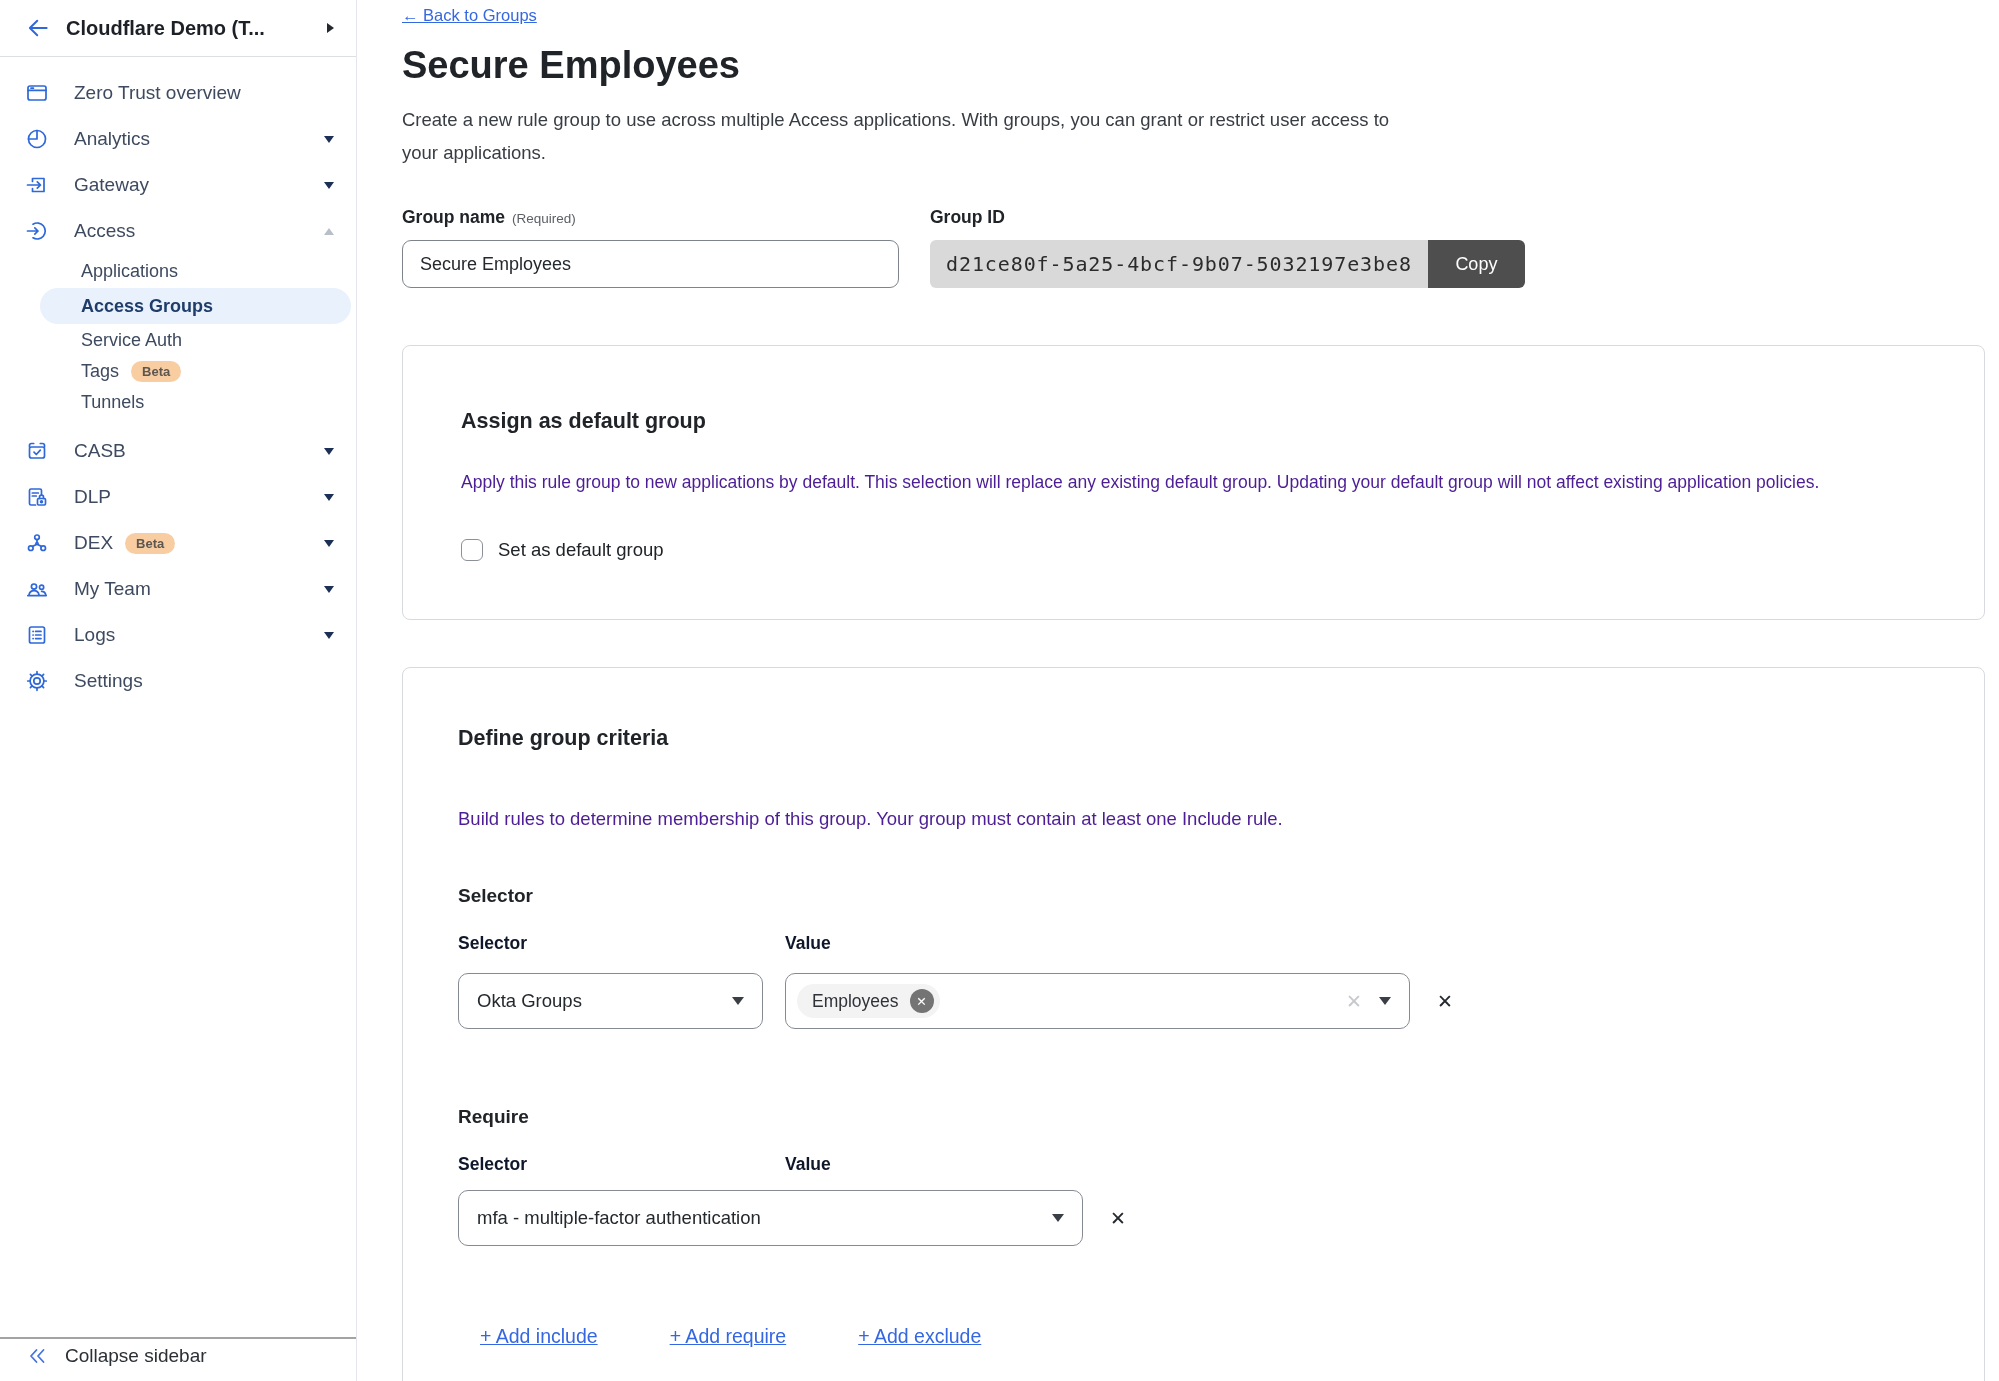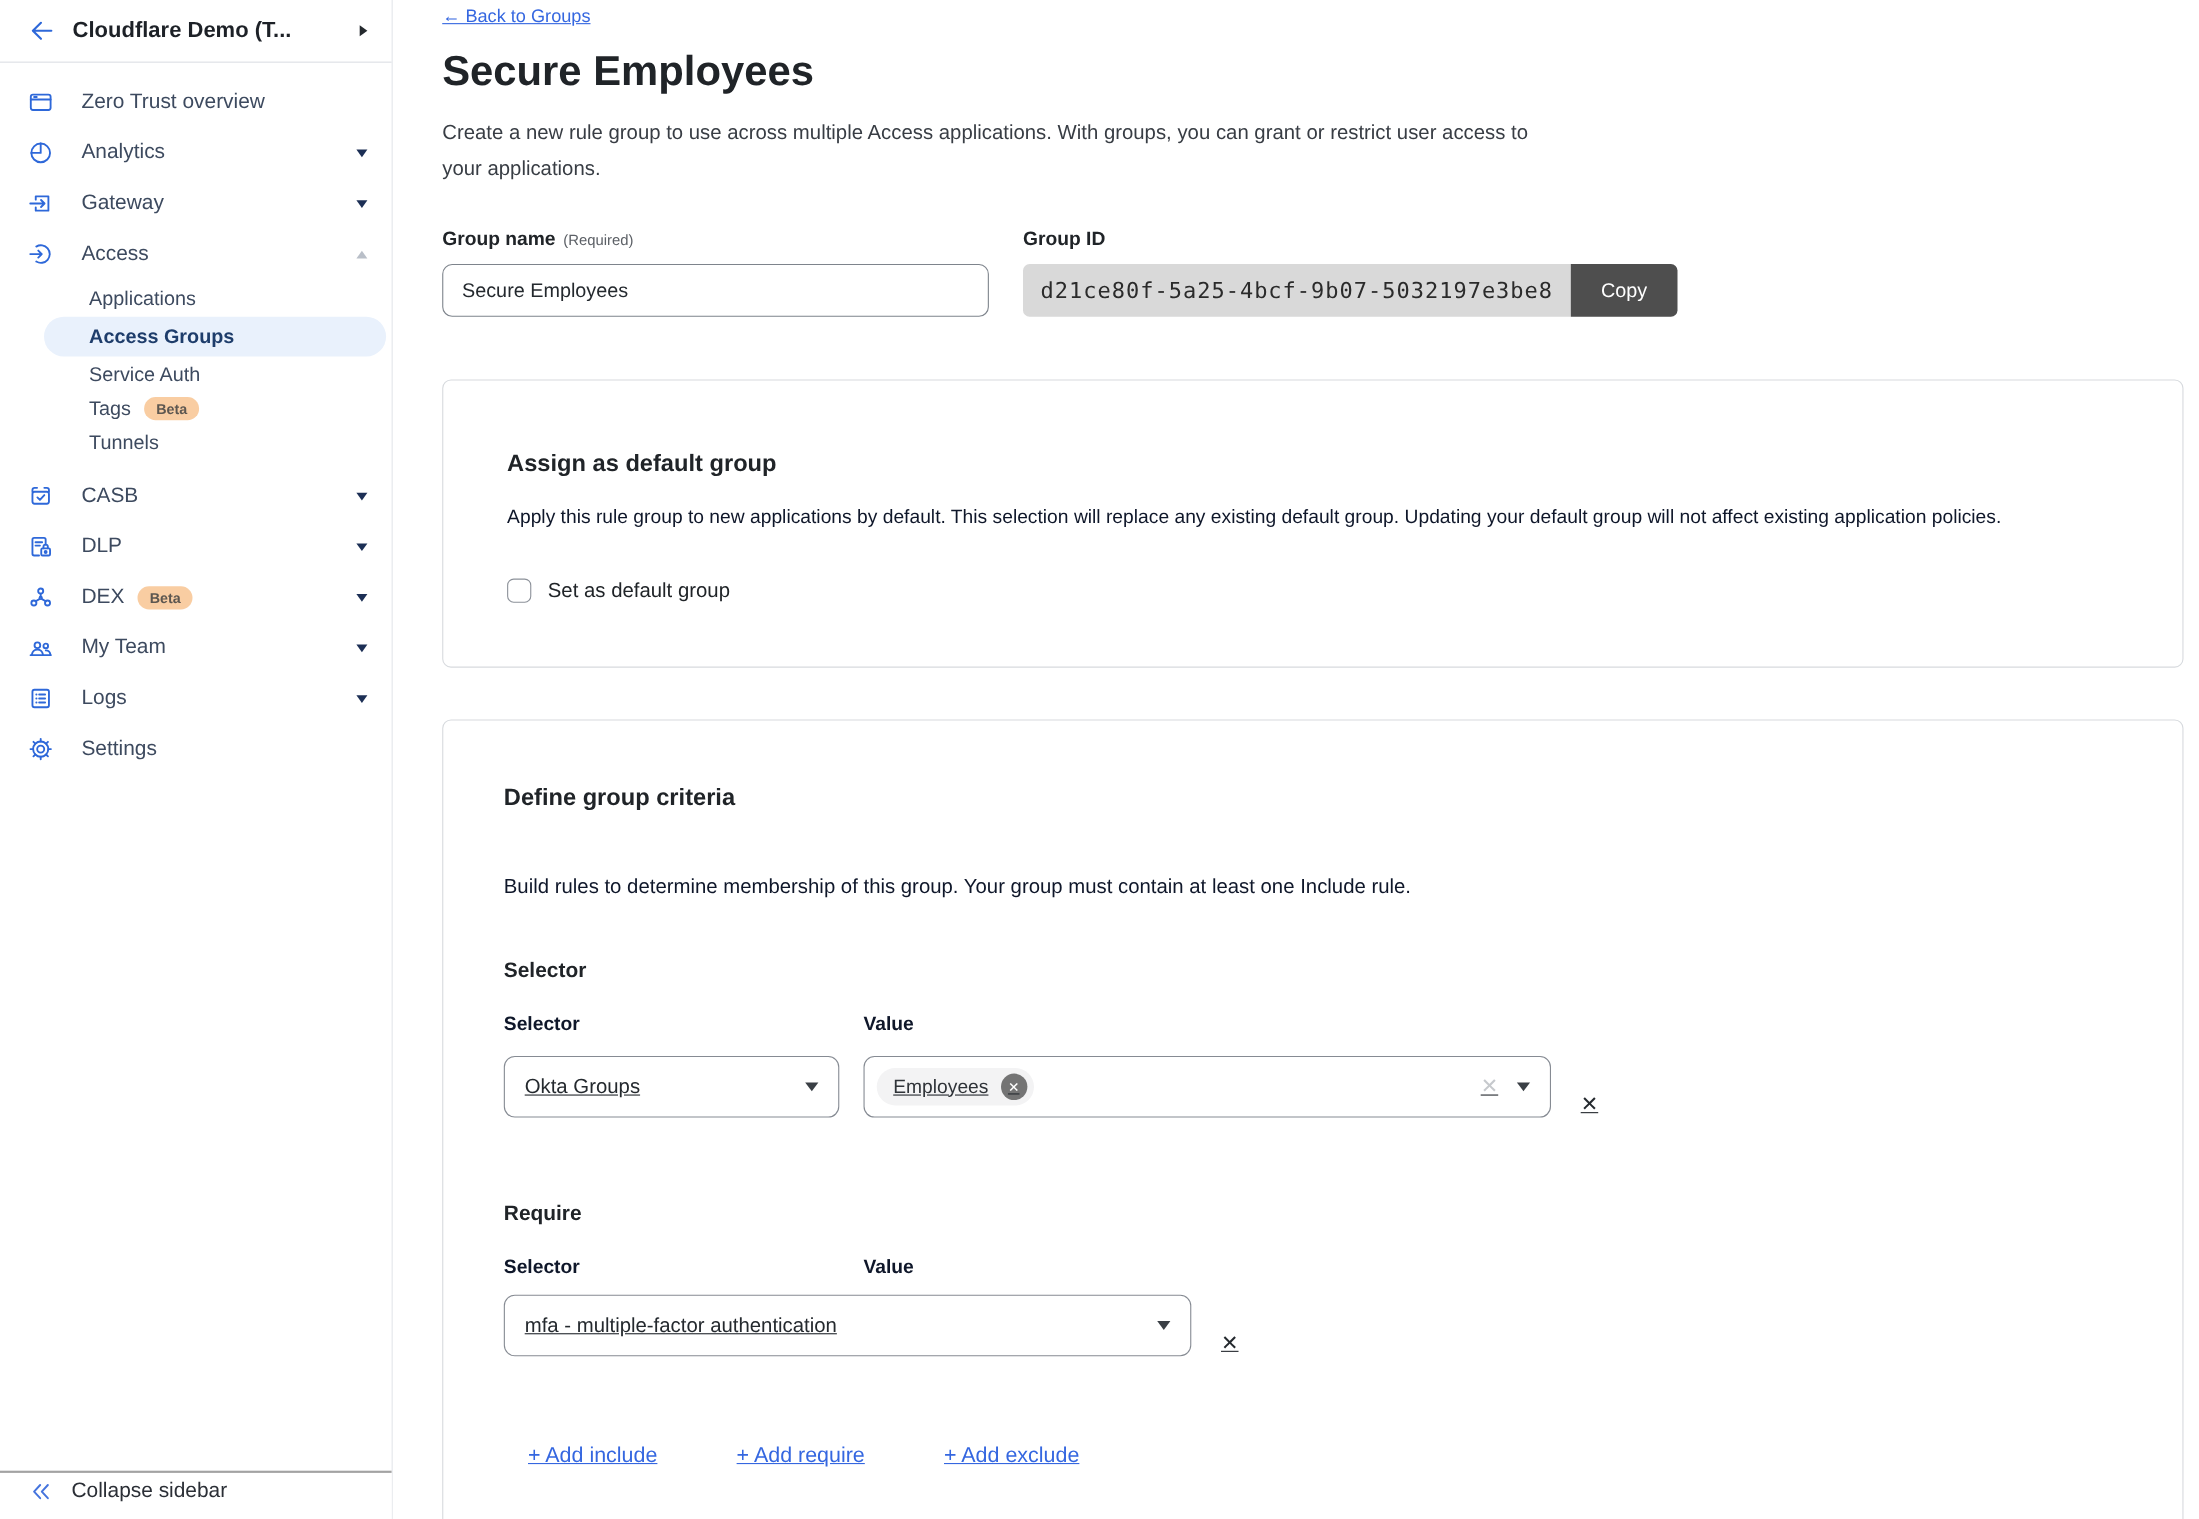--- a/index.html
+++ b/index.html
@@ -66,34 +66,34 @@
   .gid-value { background:#d9d9d9; border-radius:6px 0 0 6px; display:flex; align-items:center;
                padding:0 16px; font-family:"DejaVu Sans Mono", monospace; font-size:20px;
                letter-spacing:0.9px; color:#2b2b2b; }
   .copy-btn { width:97px; background:#4e4e4e; color:#fff; border:none;
               border-radius:0 6px 6px 0; font-size:18px; cursor:pointer;
               font-family:"Liberation Sans", sans-serif; }
 
   .card { width:1583px; border:1px solid #d7dade; border-radius:8px; background:#fff; }
   .card-default { margin-top:57px; padding:62px 58px 58px; }
   .card h2 { margin:0; font-size:21.5px; line-height:26px; color:#202428; font-weight:bold; }
-  .card-desc { margin:21px 0 0; font-size:17.5px; line-height:29px; color:#0f172a; max-width:1430px; }
+  .card-desc { margin:34px 0 0; font-size:17.5px; line-height:29px; color:#4c1d95; max-width:1430px; }
   .checkbox-row { display:flex; align-items:center; gap:15px; margin-top:42px; }
   .checkbox { width:22px; height:22px; border:1.6px solid #8c9199; border-radius:6px;
               background:#fff; cursor:pointer; flex:none; }
   .checkbox-label { font-size:18.5px; color:#202428; }
 
   .card-criteria { margin-top:47px; padding:57px 55px 90px; }
   .card-criteria .card-desc { margin-top:56px; font-size:18.5px; line-height:24px; }
   .crit-heading { margin-top:54px; font-size:19px; font-weight:bold; color:#202428; }
   .crit-heading.require { margin-top:77px; }
   .rule-labels { display:flex; margin-top:26px; }
   .rule-labels .lbl { font-size:17.5px; font-weight:bold; color:#0f172a; }
   .rule-labels .lbl:first-child { width:327px; }
-  .rule-row { display:flex; align-items:flex-end; margin-top:19px;text-decoration:underline; }
+  .rule-row { display:flex; align-items:center; margin-top:19px; }
   .rule-row.require-row { margin-top:15px; }
   .select { height:56px; border:1px solid #868b93; border-radius:10px; background:#fff;
             display:flex; align-items:center; justify-content:space-between;
             padding:0 18px; font-size:18.5px; color:#24292e; cursor:pointer; }
   .sel-selector { width:305px; margin-right:22px; }
   .sel-value { width:625px; padding-left:11px;gap:36px; }
   .dd-caret { width:0; height:0; border-left:6px solid transparent;
               border-right:6px solid transparent; border-top:8px solid #3a3f45; flex:none; }
   .chip { display:flex; align-items:center; gap:11px; background:#f3f3f4;
           border-radius:18px; padding:5px 6px 5px 15px; font-size:17.5px; color:#2f3338; }

